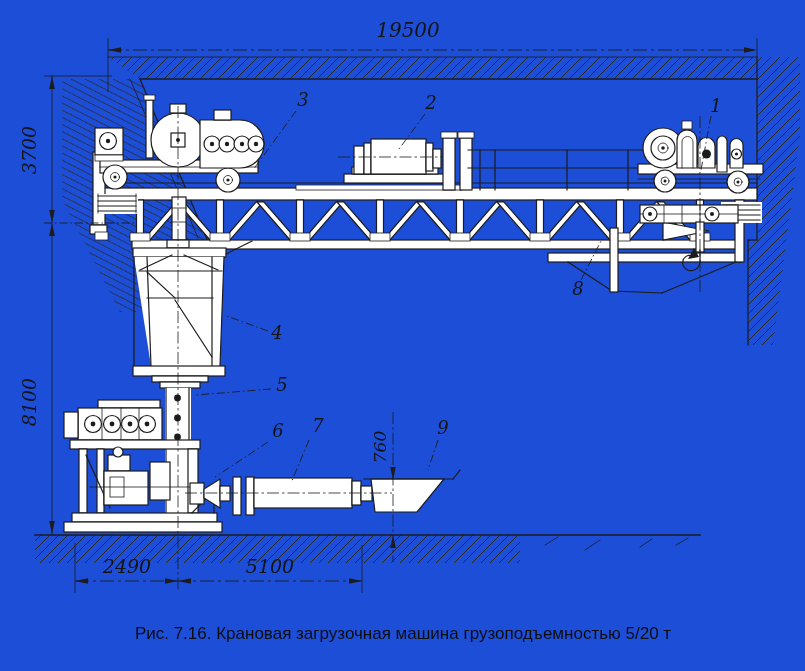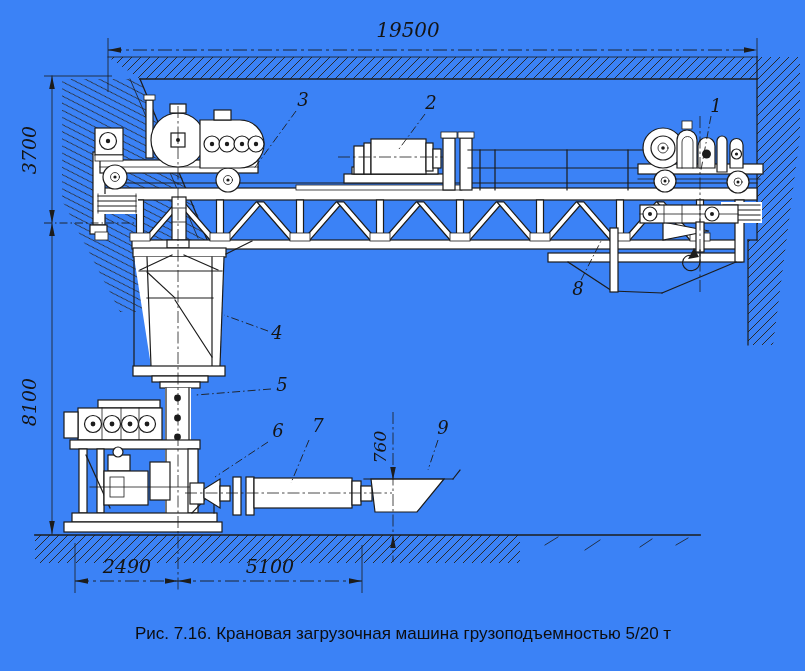--- a/index.html
+++ b/index.html
@@ -1,16 +1,16 @@
 <!DOCTYPE html>
 <html><head>
 <meta charset="utf-8">
 <style>
   html,body{margin:0;padding:0;background:#ffffff;}
-  .stage{position:relative;width:805px;height:671px;background:#3b82f6;overflow:hidden;
+  .stage{position:relative;width:805px;height:671px;background:#1d4ed8;overflow:hidden;
          font-family:"Liberation Sans",sans-serif;}
   svg{display:block;}
   .s  {stroke:#1c1c1c;stroke-width:1.2;fill:none;stroke-linecap:square;}
   .sf {stroke:#1c1c1c;stroke-width:1.2;fill:#ffffff;}
   .mask{fill:#ffffff;stroke:none;}
   .thin{stroke-width:0.8;}
   .thick{stroke-width:1.7;}
   .dk {fill:#1c1c1c;stroke:none;}
   .cl {stroke:#1c1c1c;stroke-width:0.8;fill:none;stroke-dasharray:12 3 2.5 3;}
   .dimline{stroke:#1c1c1c;stroke-width:0.9;fill:none;stroke-dasharray:14 4 3 4;}

